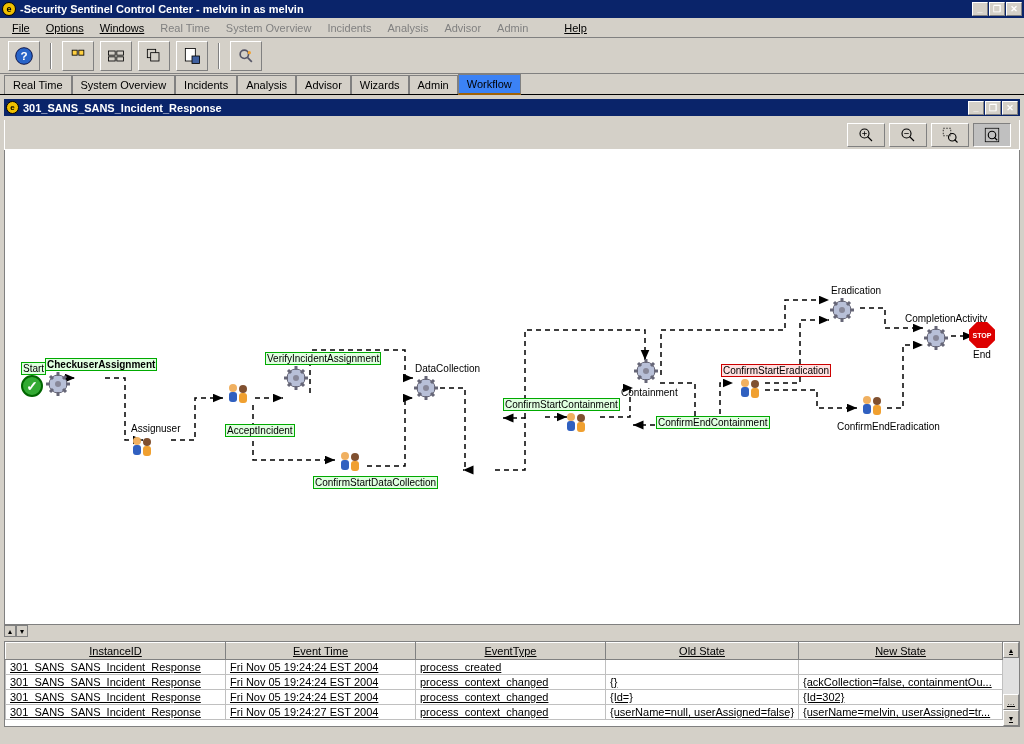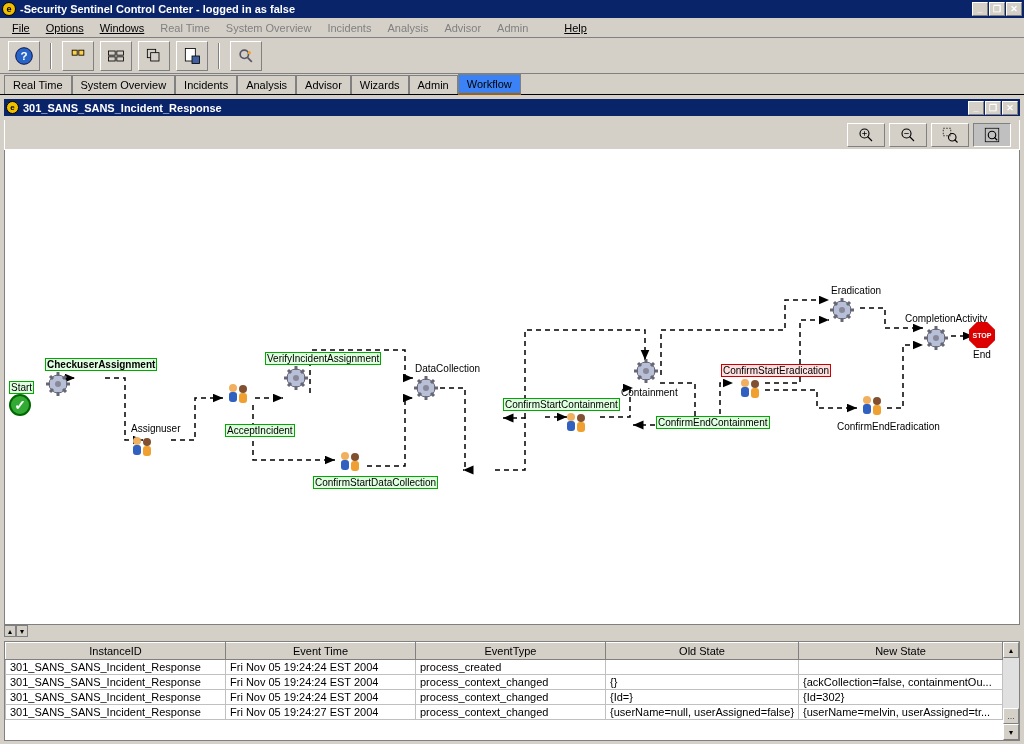--- a/index.html
+++ b/index.html
@@ -23,21 +23,21 @@
 .content { position: relative; height: 544px; background: #d4d0c8; overflow: hidden; }
 .inner-title { background: #0a246a; color: #fff; height: 17px; display: flex; align-items: center; padding: 0 2px; font-weight: bold; margin: 4px;}
 .inner-title .icon { width: 13px; height: 13px; background: #f0c000; border-radius: 50%; margin-right: 4px; border: 1px solid #000; font-size:8px; display:flex; align-items:center; justify-content:center; color:#000;}
 .zoom-toolbar { background: #d4d0c8; height: 30px; display: flex; align-items: center; justify-content: flex-end; padding: 2px 8px; gap: 4px; margin: 0 4px; border: 1px solid #fff; border-top: none;}
 .zoombtn { width: 38px; height: 24px; border: 1px solid #808080; border-top-color:#fff; border-left-color:#fff; background: #d4d0c8; display: flex; align-items: center; justify-content: center; cursor: pointer; }
 .zoombtn.sunken { border-top-color:#808080; border-left-color:#808080; border-bottom-color:#fff; border-right-color:#fff; background:#c0c0c0;}
 .canvas { background: #fff; margin: 0 4px; height: 475px; position: relative; overflow: hidden; border: 1px solid #808080; border-top: none;}
 .bottom-split { display:flex; margin: 0 4px;}
 .scroll-arrows { display:flex; gap:0;}
 .scroll-arrow { width:12px; height:12px; background:#d4d0c8; border:1px solid #808080; font-size:8px; display:flex; align-items:center; justify-content:center;}
-.table-wrap { margin: 2px 4px 0 4px; background: #fff; border: 1px solid #808080; height: 100px; overflow:hidden; display:flex;}
+.table-wrap { margin: 2px 4px 0 4px; background: #fff; border: 1px solid #808080; height: 86px; overflow:hidden; display:flex;text-decoration:underline;}
 table { border-collapse: collapse; width: 100%; font-size: 11px; }
 th { background: #d4d0c8; border: 1px solid #808080; border-top-color:#fff; border-left-color:#fff; padding: 2px 4px; font-weight: normal; text-align: center; }
 td { border: 1px solid #c0c0c0; padding: 1px 4px; white-space: nowrap; overflow: hidden; text-overflow: ellipsis; }
 .table-scroll { width:16px; background:#d4d0c8; display:flex; flex-direction:column;}
 .scroll-btn { width:16px; height:16px; background:#d4d0c8; border:1px solid #808080; border-top-color:#fff; border-left-color:#fff; font-size:8px; display:flex; align-items:center; justify-content:center;}
 .scroll-track { flex:1; background:#e0e0e0;}
 
 .node { position: absolute; }
 .nlabel { font-size: 10px; text-align: center; white-space: nowrap; border:1px solid transparent; padding: 0 1px;}
 .nlabel.green { border: 1px solid #0a0; background: #e0ffe0; }
@@ -46,21 +46,21 @@
 .people { width: 28px; height: 24px; }
 .stop-sign { width: 26px; height: 26px; background:#d00; display:flex; align-items:center; justify-content:center; color:#fff; font-size:7px; font-weight:bold; clip-path: polygon(30% 0%, 70% 0%, 100% 30%, 100% 70%, 70% 100%, 30% 100%, 0% 70%, 0% 30%); }
 .check-circle { width:22px; height:22px; border-radius:50%; background:#3a3; border:2px solid #060; display:flex; align-items:center; justify-content:center; color:#fff; font-size:14px; font-weight:bold;}
 svg.conn { position:absolute; top:0; left:0; pointer-events:none;}
 </style>
 </head>
 <body>
 
 <div class="titlebar">
   <div class="icon">e</div>
-  <div class="title">-Security Sentinel Control Center - logged in as false</div>
+  <div class="title">-Security Sentinel Control Center - melvin in as melvin</div>
   <div class="winbtns">
     <div class="winbtn">_</div>
     <div class="winbtn">❐</div>
     <div class="winbtn">✕</div>
   </div>
 </div>
 
 <div class="menubar">
   <div class="menuitem underlined">File</div>
   <div class="menuitem underlined">Options</div>
@@ -217,21 +217,21 @@
         <path d="M 655 233 L 690 233 L 690 275 L 628 275"></path>
         <path d="M 690 275 L 715 275 L 715 233 L 728 233"></path>
         <path d="M 760 233 L 795 233 L 795 170 L 824 170"></path>
         <path d="M 760 240 L 812 240 L 812 258 L 852 258"></path>
         <path d="M 855 158 L 880 158 L 880 178 L 918 178"></path>
         <path d="M 882 258 L 898 258 L 898 195 L 918 195"></path>
         <path d="M 946 186 L 968 186"></path>
       </g>
     </svg>
 
-    <div class="node" style="left:4px; top:212px;margin-top:19px;">
+    <div class="node" style="left:16px; top:212px;">
       <div class="nlabel green">Start</div>
       <div class="check-circle">✓</div>
     </div>
 
     <div class="node" style="left:40px; top:208px;font-weight:bold;">
       <div class="nlabel green">CheckuserAssignment</div>
       <svg class="gear">
           <use href="#gearShape"></use>
         </svg>
     </div>

